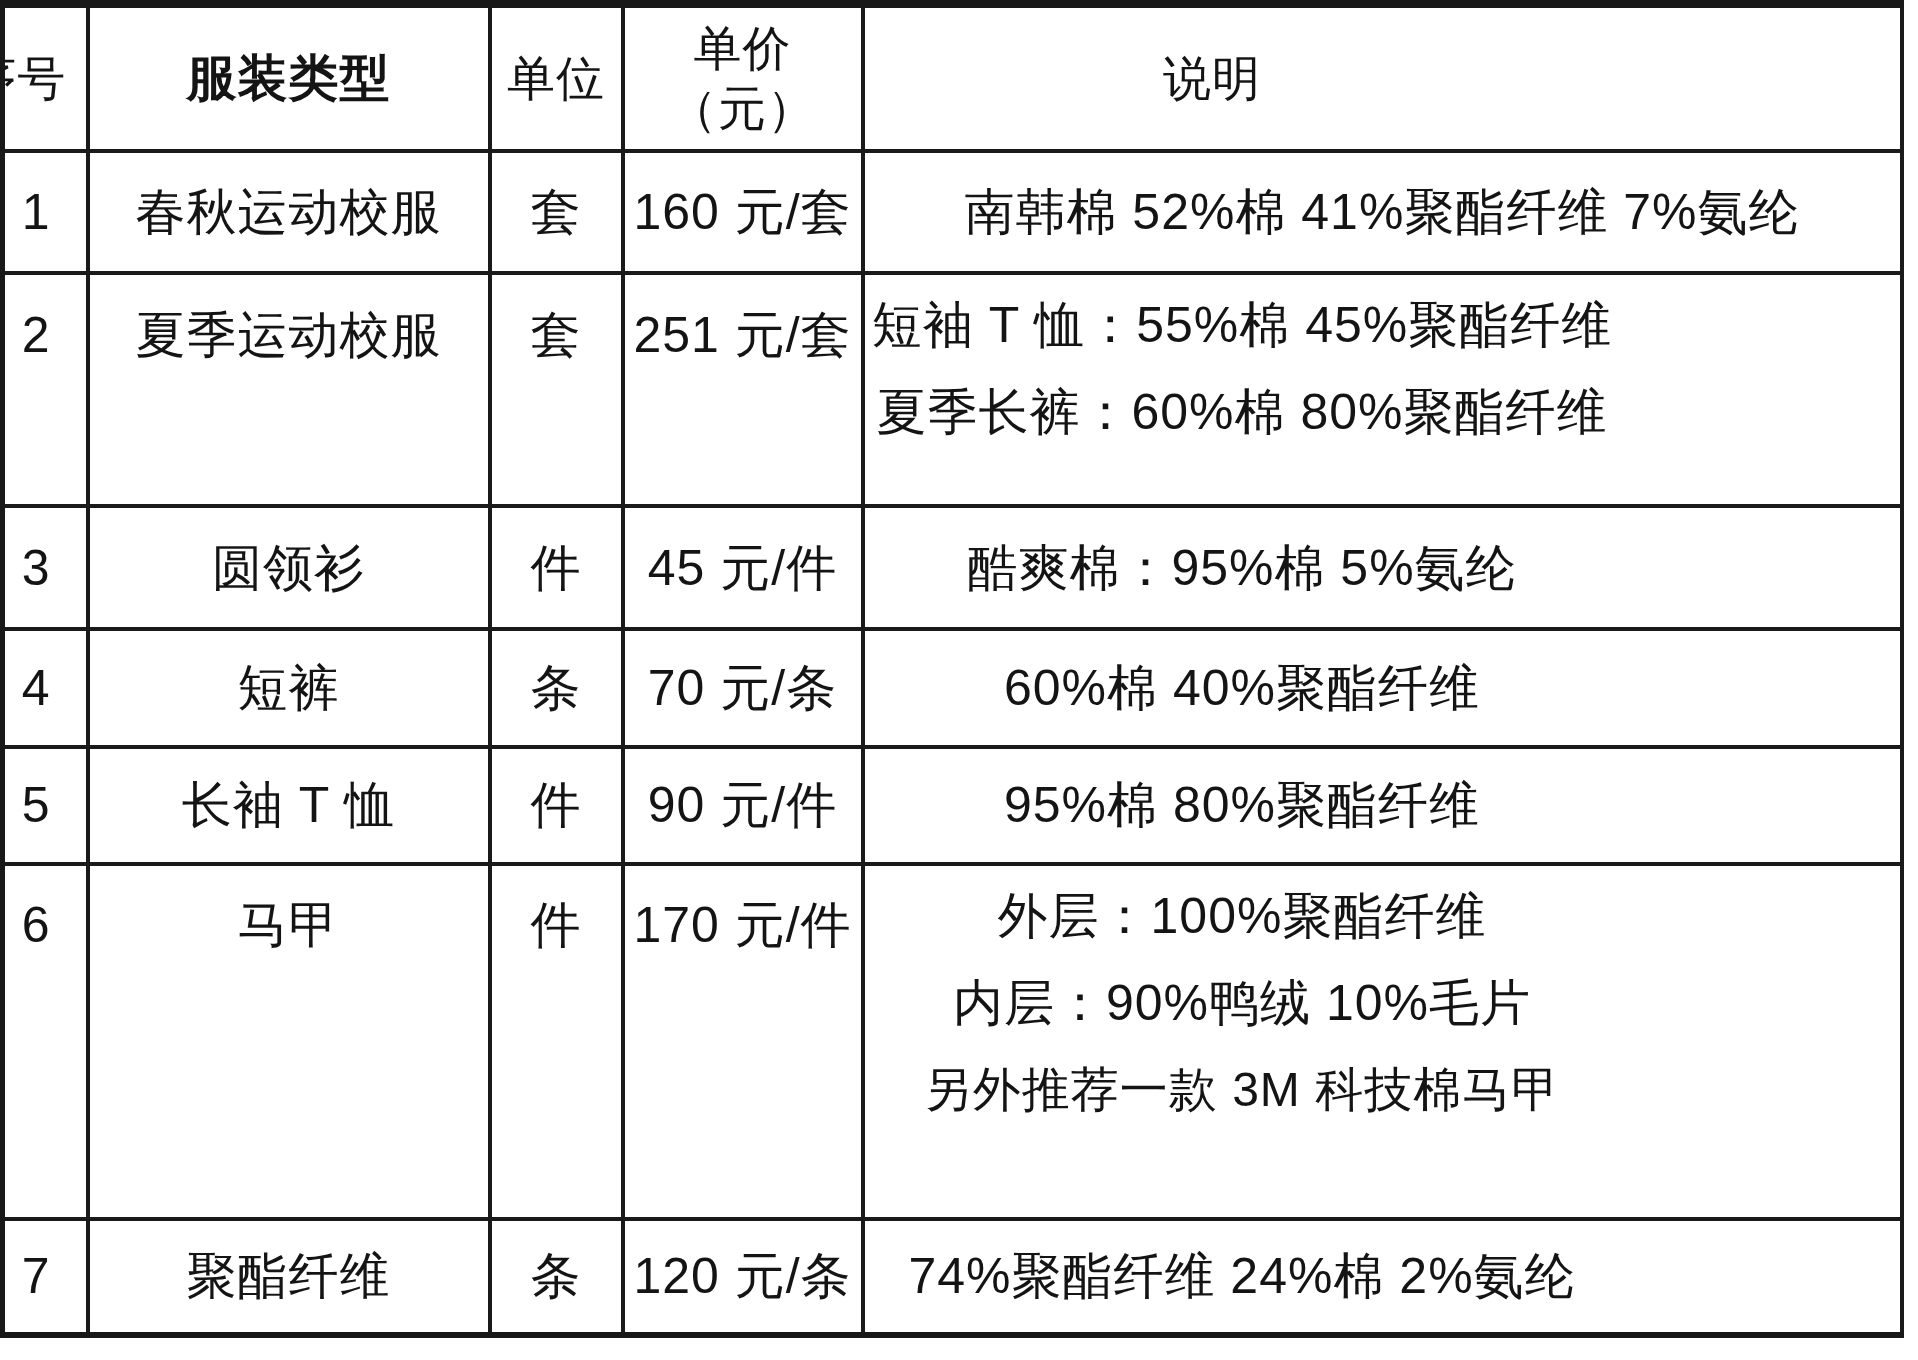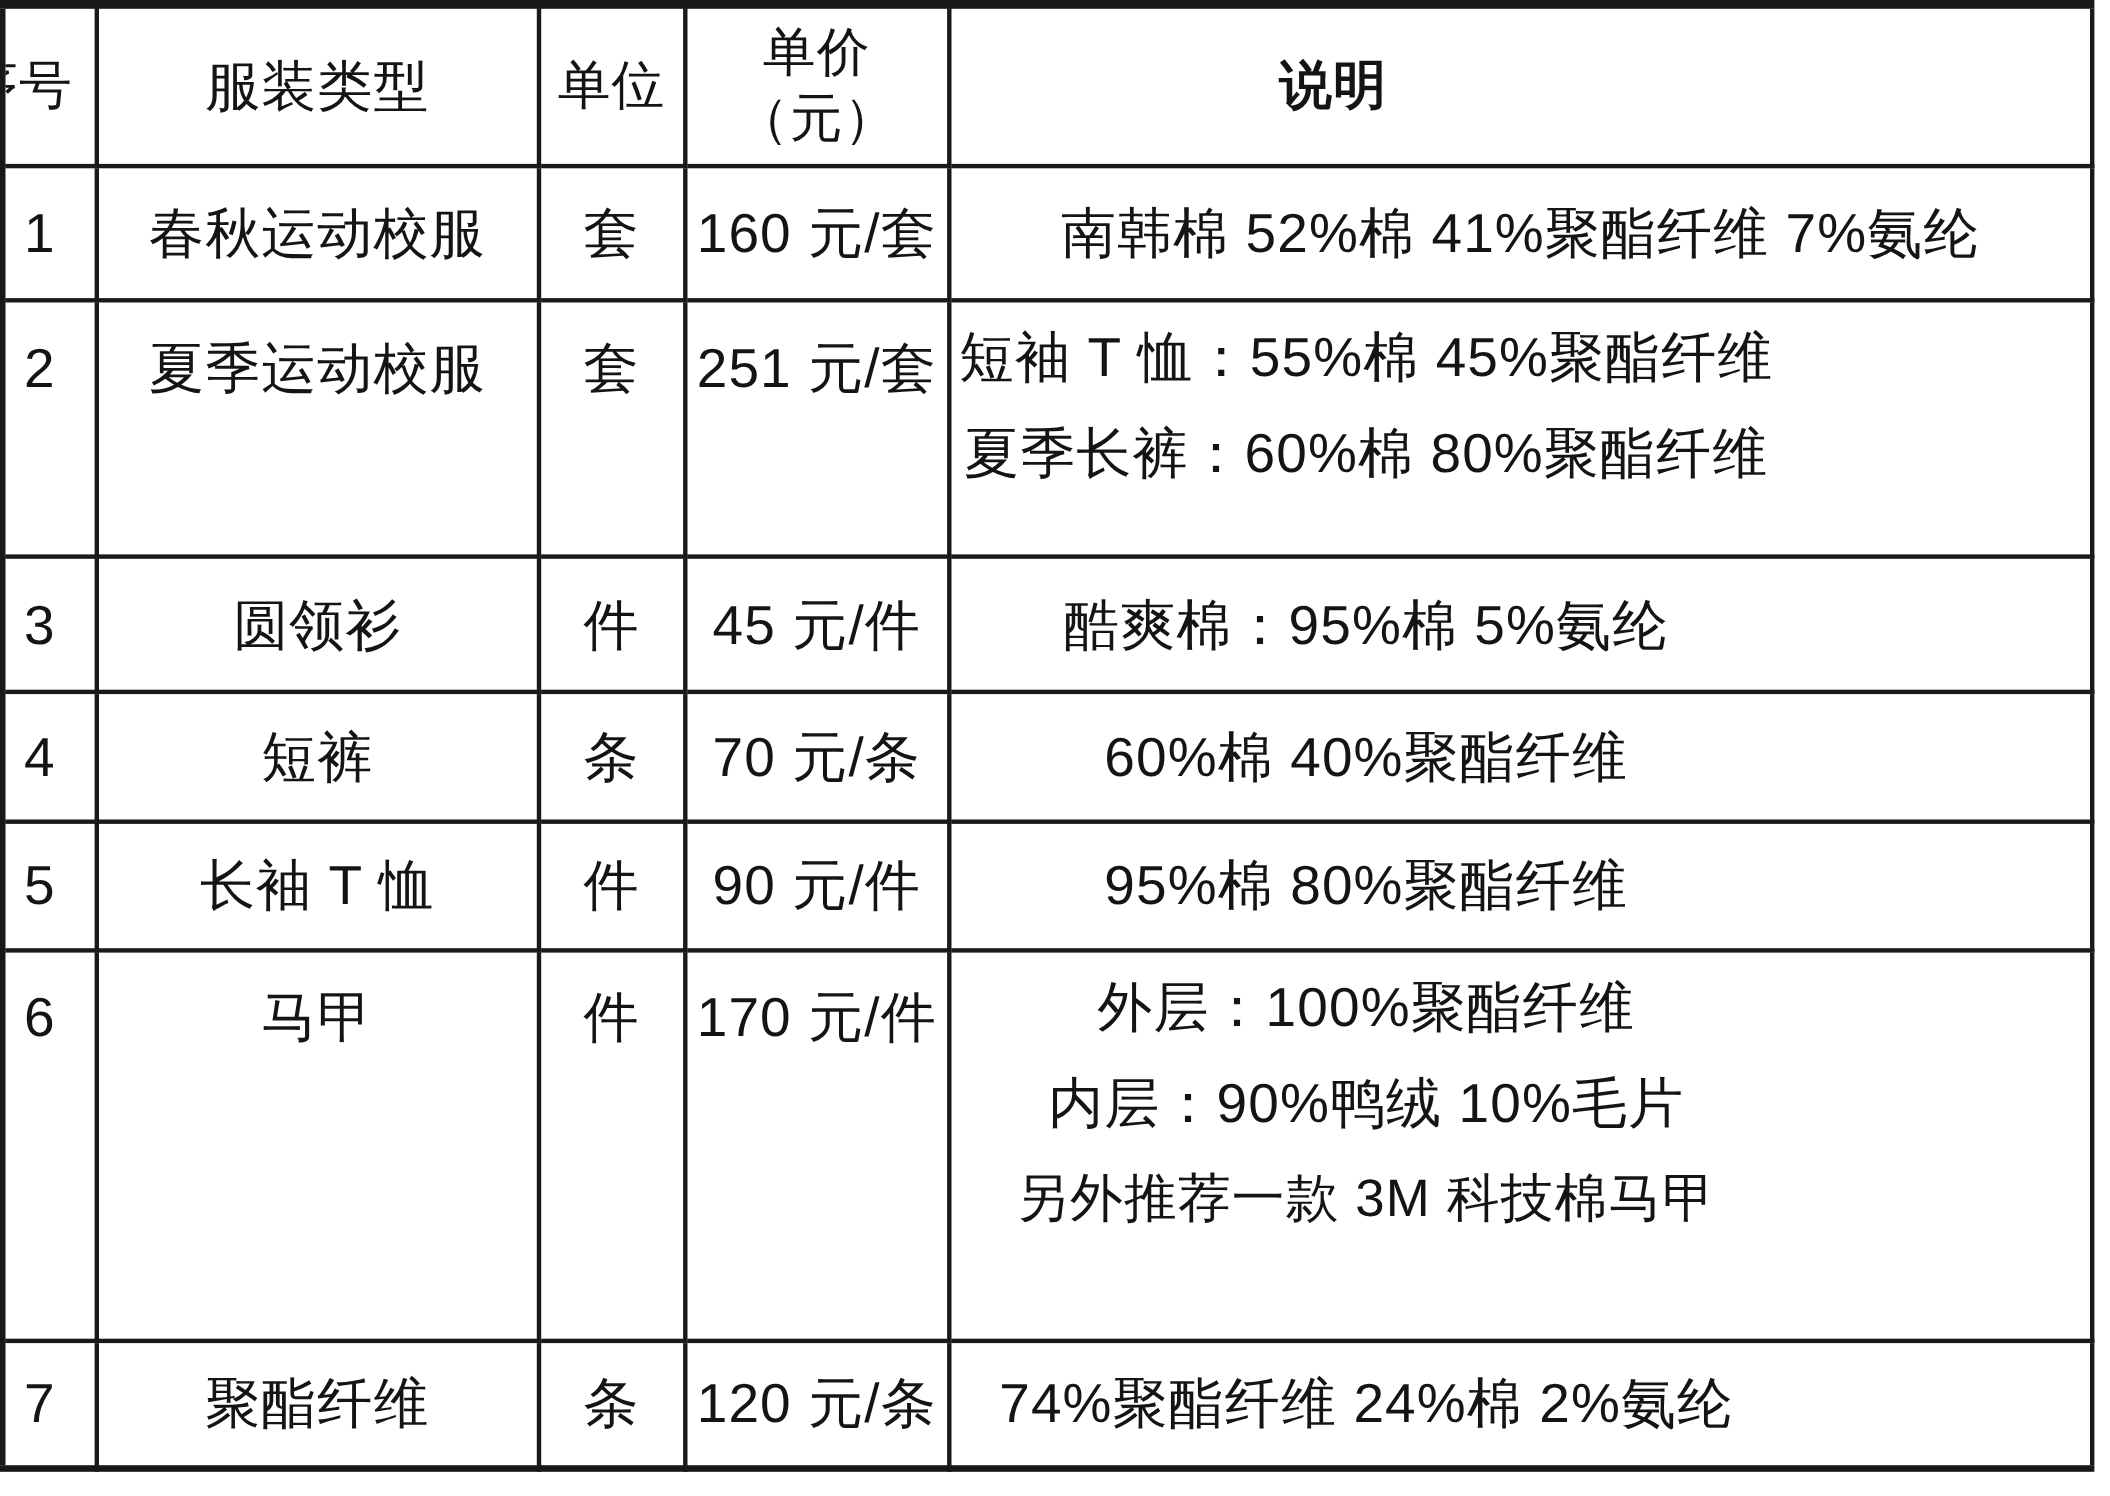--- a/index.html
+++ b/index.html
@@ -30,21 +30,21 @@
     border:4px solid #1a1a1a;
     text-align:center;
     vertical-align:middle;
     font-size:50px;
     font-weight:400;
     padding:0;
     letter-spacing:1px;
     line-height:1.25;
   }
   th{font-size:48px;}
-  th.type-h{font-weight:400;font-size:50px;}
+  th.type-h{font-weight:700;font-size:50px;}
   tr.hdr{height:147px;}
   tr.r1{height:122px;}
   tr.r2{height:233px;}
   tr.r3{height:123px;}
   tr.r4{height:117px;}
   tr.r5{height:117px;}
   tr.r6{height:355px;}
   tr.r7{height:116px;}
   
   .no-cell{overflow:hidden;padding-right:18px;}
@@ -53,21 +53,21 @@
     white-space:nowrap;
     margin-left:-38px;
   }
   
   td.vt{vertical-align:top;}
   .tl{height:120px;display:flex;align-items:center;justify-content:center;}
   td.desc-multi{vertical-align:top;padding-top:7px;}
   .ln{height:87px;display:flex;align-items:center;justify-content:center;}
   
   .s{transform:translateX(-140px);}
-  .hshift{display:inline-block;transform:translateX(-170px);font-weight:bold;}
+  .hshift{display:inline-block;transform:translateX(-170px);}
   .single-shift{display:inline-block;transform:translateX(-140px);}
   .bold{font-weight:400;font-size:48px;}
 </style>
 </head>
 <body>
 
 <div class="sheet">
   <table class="price">
     <colgroup>
       <col class="c0">

